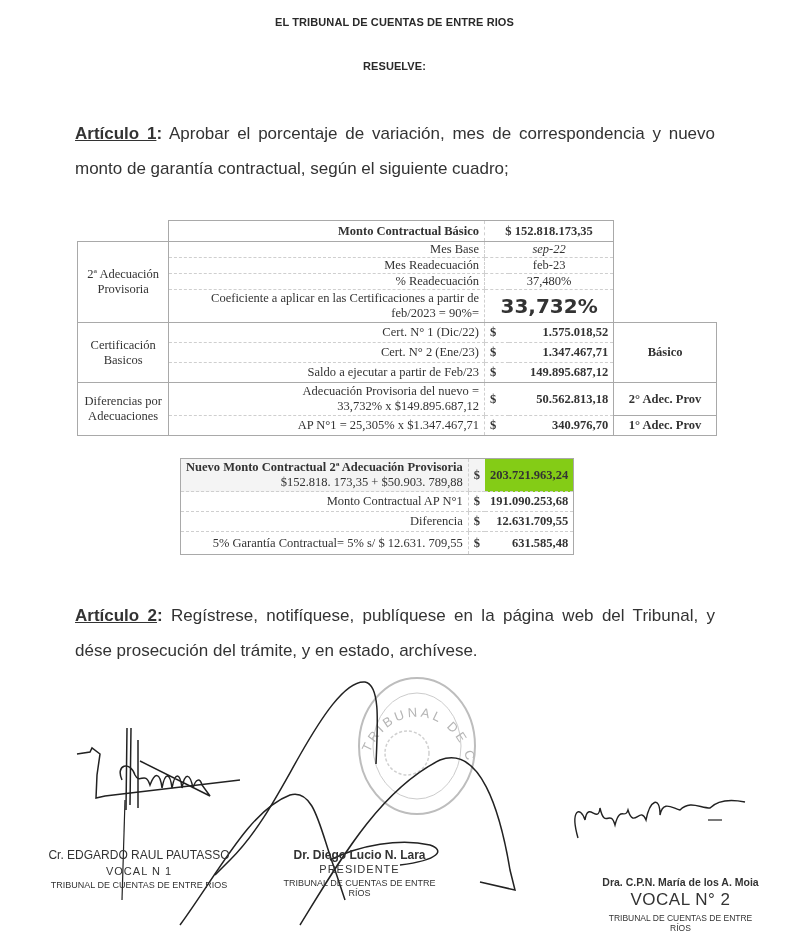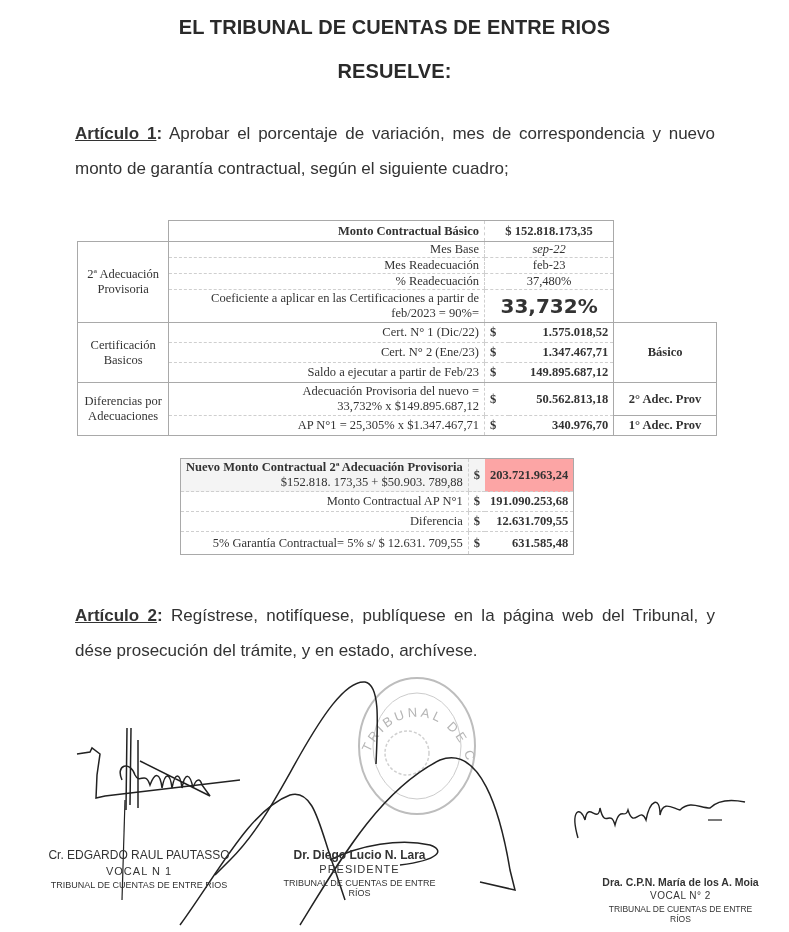--- a/index.html
+++ b/index.html
@@ -1,20 +1,20 @@
 <!DOCTYPE html>
 <html><head>
 <meta charset="utf-8">
 <style>
   html, body { margin: 0; padding: 0; background: #ffffff; }
   body { width: 789px; height: 932px; position: relative; overflow: hidden; color: #2a2a2a; }
   .sans { font-family: "Liberation Sans", sans-serif; }
   .abs { position: absolute; }
 
-  .title { left: 0; width: 789px; text-align: center; font-weight: bold; font-size: 20px; letter-spacing: 0.1px; }
+  .title { left: 0; width: 789px; text-align: center; font-weight: bold; font-size: 11px; letter-spacing: 0.1px; }
   .para { left: 75px; width: 640px; font-size: 17px; line-height: 35px; text-align: justify; color: #333; }
   .art-label { font-weight: bold; text-decoration: underline; }
   .art-colon { font-weight: bold; }
 
   table { border-collapse: collapse; font-family: "Liberation Serif", "DejaVu Serif", serif; font-size: 12.5px; color: #333; }
   td { padding: 0 5px; border-bottom: 1px dashed #cfcfcf; height: 15px; line-height: 15px; white-space: nowrap; }
   .lbl { text-align: right; }
   .cur { text-align: left; width: 14px; border-left: 1px dashed #cfcfcf; font-weight: bold; }
   .amt { text-align: right; font-weight: bold; }
   .cen { text-align: center; }
@@ -117,21 +117,21 @@
       <col style="width:20px">
       <col style="width:105px">
     </colgroup>
   <tbody>
       <tr>
     <td class="lbl" style="height:32px; background:#f4f4f4;">
       <div style="font-weight:bold;">Nuevo Monto Contractual 2ª Adecuación Provisoria</div>
       <div>$152.818. 173,35  +  $50.903. 789,88</div>
     </td>
     <td class="cur" style="background:#f4f4f4;">$</td>
-    <td class="amt" style="background:#fca5a5;">203.721.963,24</td>
+    <td class="amt" style="background:#84cc16;">203.721.963,24</td>
   </tr>
   <tr>
     <td class="lbl" style="height:19px;">Monto Contractual AP N°1</td>
     <td class="cur">$</td>
     <td class="amt">191.090.253,68</td>
   </tr>
   <tr>
     <td class="lbl" style="height:19px;">Diferencia</td>
     <td class="cur">$</td>
     <td class="amt">12.631.709,55</td>
@@ -183,15 +183,15 @@
 </div>
 
 <div class="abs sig-text" style="left:272px; top:848px; width:175px;">
   <div style="font-size:12px; font-weight:bold;">Dr. Diego Lucio N. Lara</div>
   <div style="font-size:11px; letter-spacing:1px; margin-top:1px;">PRESIDENTE</div>
   <div style="font-size:9px; margin-top:3px;">TRIBUNAL DE CUENTAS DE ENTRE RÍOS</div>
 </div>
 
 <div class="abs sig-text" style="left:598px; top:876px; width:165px;">
   <div style="font-size:10.5px; font-weight:bold;">Dra. C.P.N. María de los A. Moia</div>
-  <div style="font-size:10px; letter-spacing:0.5px; margin-top:2px;">VOCAL N° 2</div>
+  <div style="font-size:17px; letter-spacing:0.5px; margin-top:2px;">VOCAL N° 2</div>
   <div style="font-size:8.5px; margin-top:3px;">TRIBUNAL DE CUENTAS DE ENTRE RÍOS</div>
 </div>
 
 </body></html>

